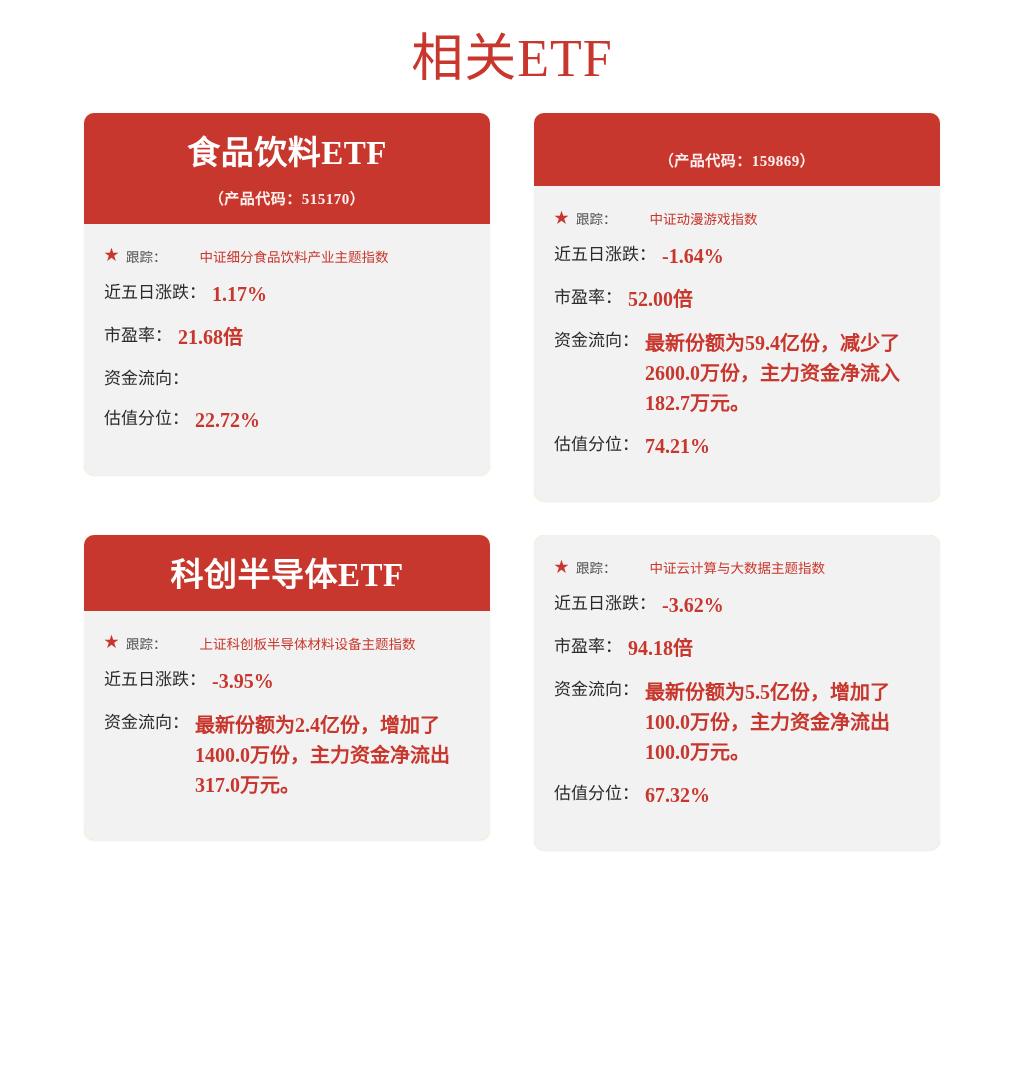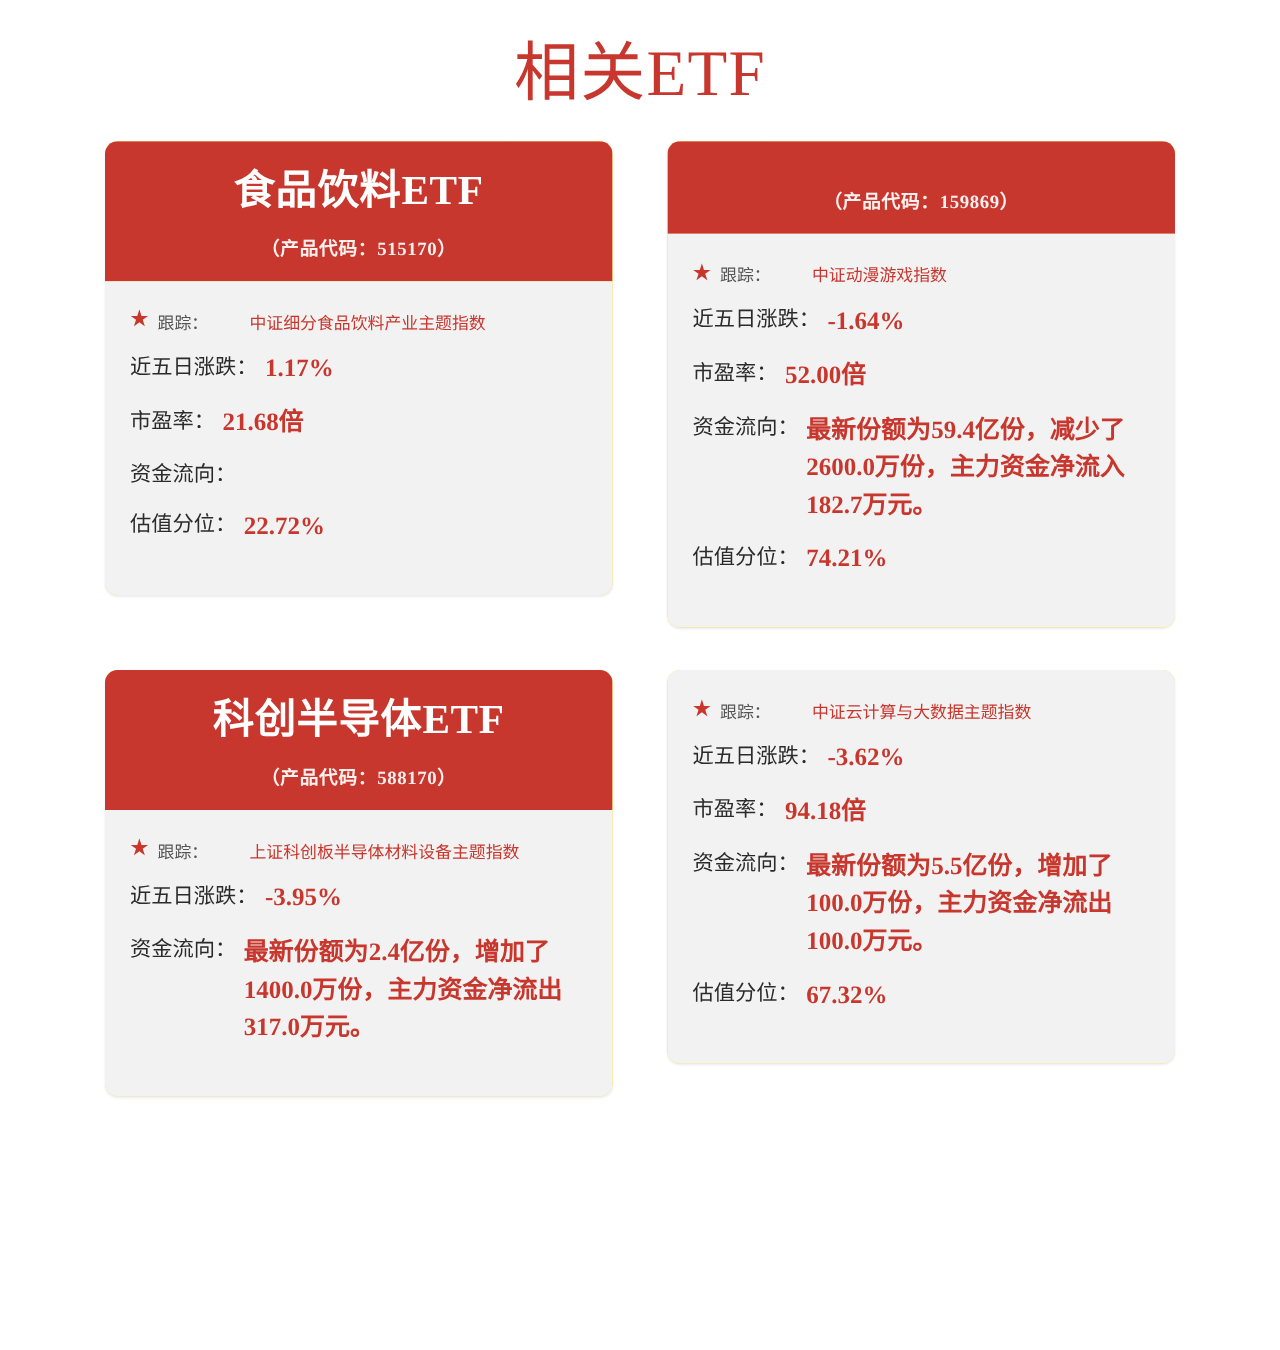--- a/index.html
+++ b/index.html
@@ -180,23 +180,20 @@
         <div class="metric">
           <span class="metric-label">估值分位：</span>
           <span class="metric-value">74.21%</span>
         </div>
       </div>
     </div>
 
     <div class="card">
       <div class="card-header">
         <div class="card-title">科创半导体ETF</div>
-        <div class="card-code">
-          <span>（产品代码：</span><span>588170</span><span>）</span>
-        </div>
       </div>
       <div class="card-body">
         <div class="track-row">
           <span class="star-icon">★</span>
           <span class="track-label">跟踪：</span>
           <span class="track-value">上证科创板半导体材料设备主题指数</span>
         </div>
         <div class="metric">
           <span class="metric-label">近五日涨跌：</span>
           <span class="metric-value">-3.95%</span>

